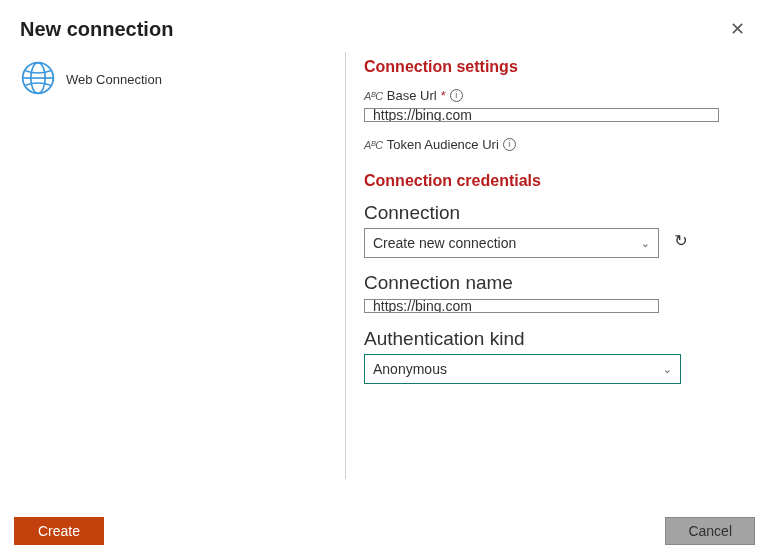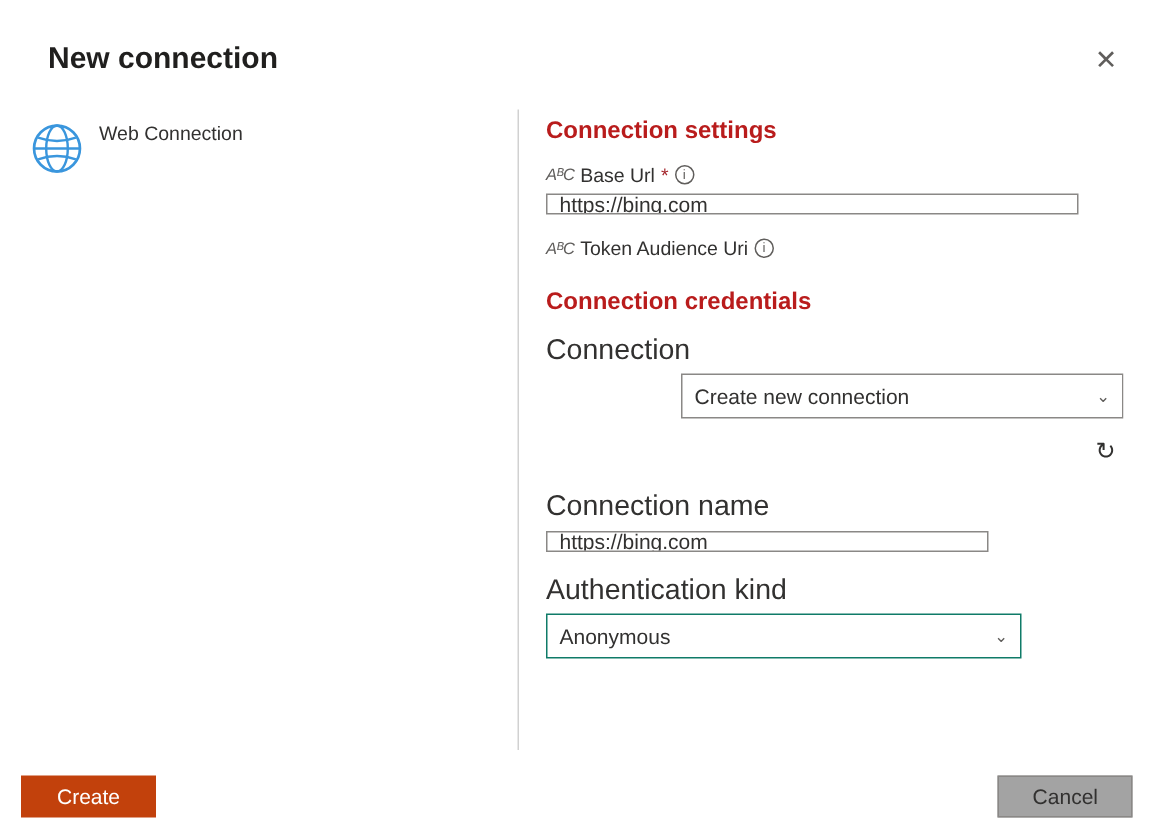--- a/index.html
+++ b/index.html
@@ -17,21 +17,21 @@
     }
     .header {
       display: flex;
       justify-content: space-between;
       align-items: center;
       padding: 16px 20px 8px 20px;
     }
     .header h1 {
       font-size: 20px;
       font-weight: 600;
-      margin: 12px;
+      margin: 0;
       color: #201f1e;
     }
     .close-btn {
       font-size: 18px;
       cursor: pointer;
       color: #605e5c;
       background: none;
       border: none;
       padding: 4px;
       line-height: 1;
@@ -40,21 +40,21 @@
       display: flex;
       padding: 0 20px;
       height: calc(100% - 110px);
     }
     .left-pane {
       width: 325px;
       padding-top: 10px;
     }
     .conn-item {
       display: flex;
-      align-items: flex-start;
+      align-items: center;
       gap: 10px;
     }
     .globe-icon svg {
       width: 36px;
       height: 36px;
     }
     .conn-label {
       font-size: 13px;
       color: #323130;
     }
@@ -110,23 +110,22 @@
       border: 1px solid #8a8886;
       padding: 0 8px;
       font-size: 14px;
       font-family: inherit;
       background: #fff;
       color: #323130;
     }
     .text-input::placeholder { color: #a19f9d; }
     .select-row {
       display: flex;
-      align-items: flex-end;
+      align-items: flex-start;
       gap: 10px;
-      flex-direction: column;
     }
     .select-box, .select-box-hl {
       width: 295px;
       height: 30px;
       display: flex;
       align-items: center;
       justify-content: space-between;
       padding: 0 8px;
       cursor: pointer;
     }

